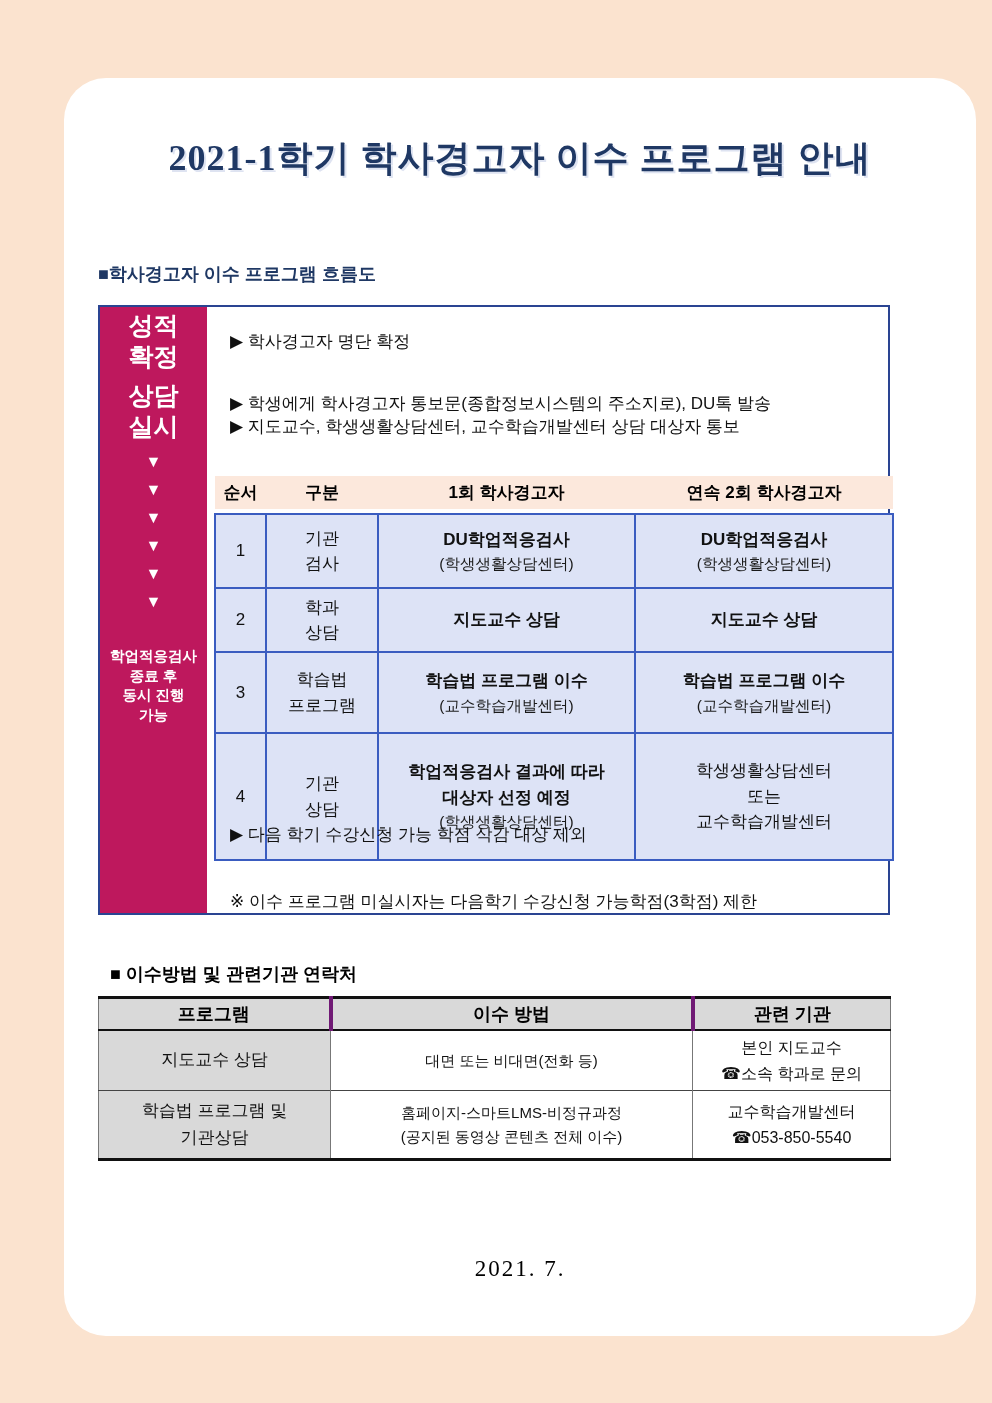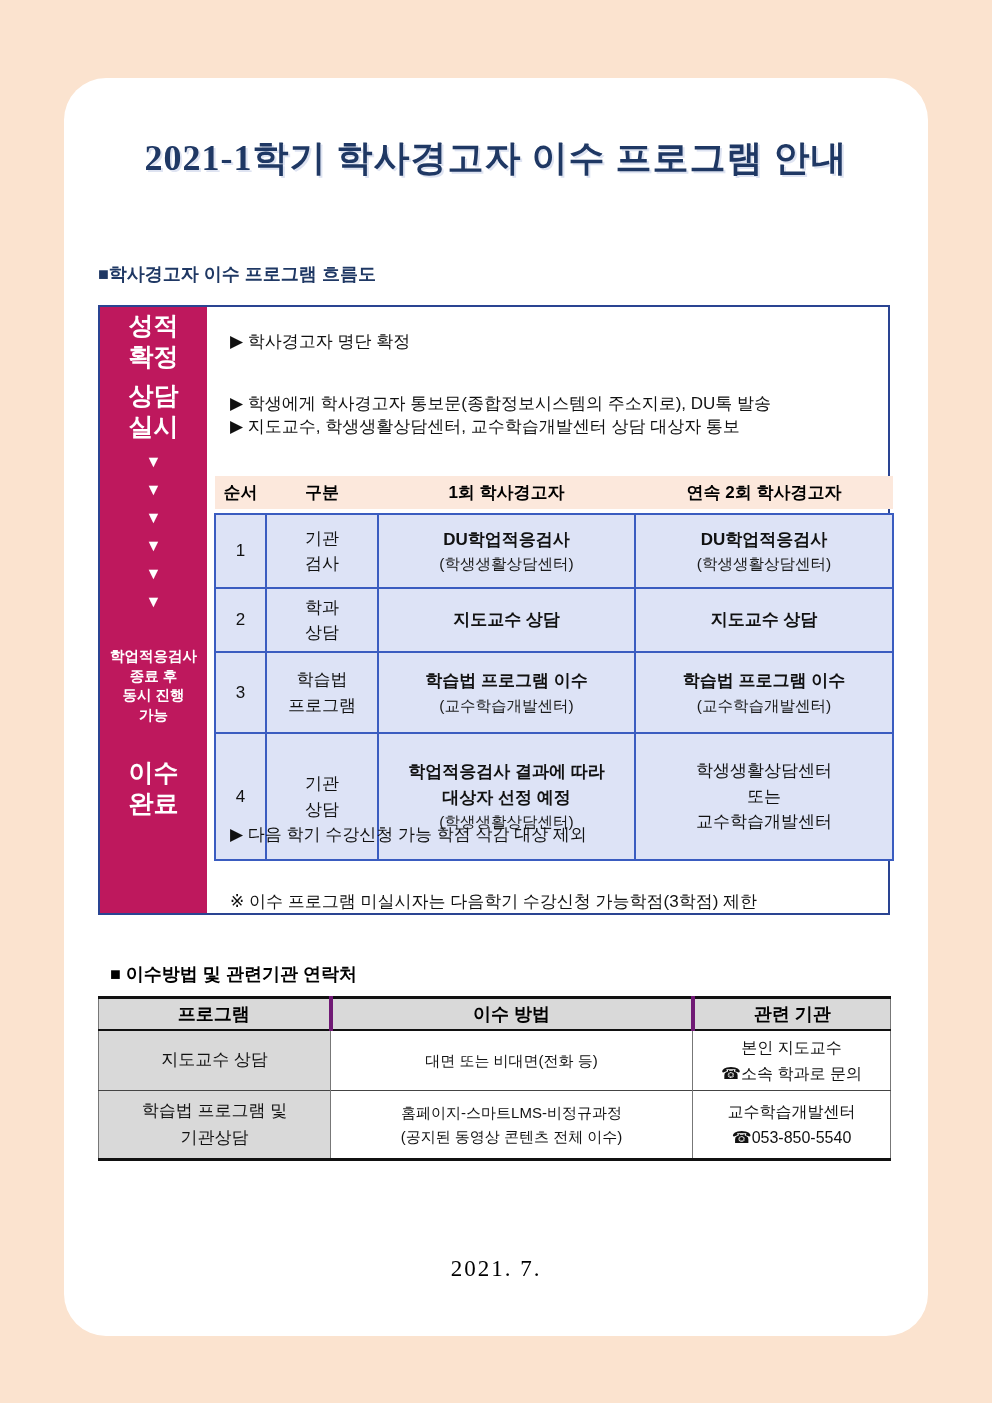--- a/index.html
+++ b/index.html
@@ -5,21 +5,21 @@
   html,body{margin:0;padding:0;}
   body{
     width:992px;height:1403px;position:relative;
     background:#fbe3cf;
     font-family:"Liberation Sans","DejaVu Sans",sans-serif;
     color:#111;
     overflow:hidden;
   }
   .card{
     position:absolute;left:64px;top:78px;width:864px;height:1258px;
-    background:#ffffff;border-radius:42px;
+    background:#ffffff;border-radius:42px;padding-left:48px;
   }
   
   .doc-title{
     position:absolute;top:56px;left:0;width:100%;
     text-align:center;
     font-family:"Liberation Serif","DejaVu Serif",serif;
     font-size:36px;font-weight:bold;color:#1f3864;
     letter-spacing:1px;
     text-shadow:2px 2px 0 rgba(160,175,215,.35);
     white-space:nowrap;
@@ -141,24 +141,20 @@
           <span>▼</span>
           <span>▼</span>
         </div>
         <div class="stage-note">
           <div>학업적응검사</div>
           <div>종료 후</div>
           <div>동시 진행</div>
           <div>가능</div>
         </div>
       </div>
-      <div class="stage s4">
-        <span>이수</span>
-        <span>완료</span>
-      </div>
     </div>
 
     <div class="flow-main">
       <div class="frow r1">
         <div class="bullet">▶  학사경고자 명단 확정</div>
       </div>
       <div class="frow r2">
         <div class="bullet">▶  학생에게 학사경고자 통보문(종합정보시스템의 주소지로), DU톡 발송</div>
         <div class="bullet">▶  지도교수, 학생생활상담센터, 교수학습개발센터 상담 대상자 통보</div>
       </div>

